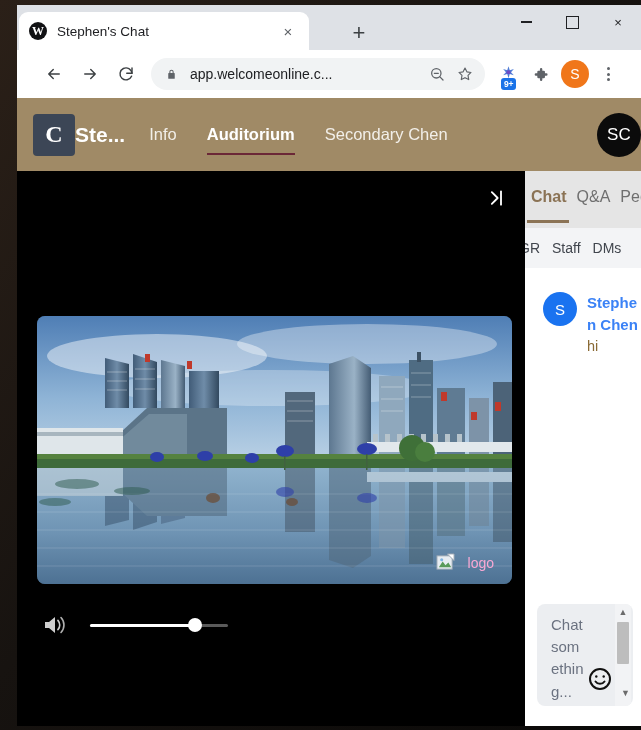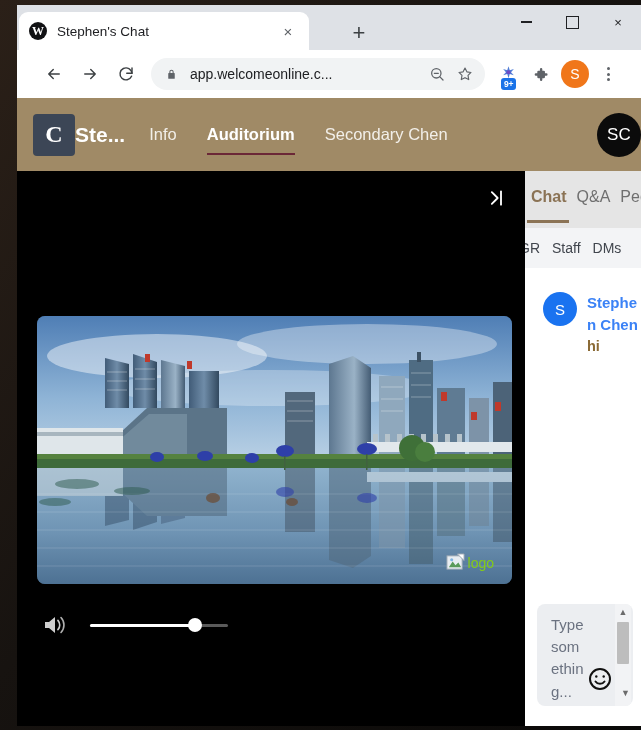--- a/index.html
+++ b/index.html
@@ -246,22 +246,23 @@
     right:18px; bottom:12px;
     display:flex; align-items:center;
     gap:3px;
   }
   .logo-ph .brokenimg {
     width:19px; height:19px;
     position:relative;
   }
   .logo-ph .brokenimg svg { width:19px; height:19px; }
   .logo-ph span {
-    font-size:14px; color:#84cc16;
+    font-size:14px; color:#f9a8d4;
     font-family:"Liberation Sans", sans-serif;
+    padding-left:29px;
   }
 
   .volume-row {
     position:absolute;
     left:25px; bottom:90px;
     display:flex; align-items:center;
     gap:22px;
   }
   .vol-icon { width:26px; height:22px; color:#cfcfcf; }
   .vol-icon svg { width:26px; height:22px; }
@@ -357,21 +358,20 @@
   .msg-author {
     font-size:15px; font-weight:bold;
     color:#3b82f6;
     line-height:1.45;
     word-break:break-word;
   }
   .msg-text {
     font-size:14.5px;
     color:#8a6a35;
     margin-top:2px;
-    font-weight:bold;
   }
 
   .composer-wrap {
     flex:0 0 auto;
     background:#fff;
     padding:8px 8px 20px 12px;
     position:relative;
   }
   .composer {
     position:relative;
@@ -715,21 +715,21 @@
           <div class="msg-avatar">S</div>
           <div class="msg-body">
             <div class="msg-author">Stephen Chen</div>
             <div class="msg-text">hi</div>
           </div>
         </div>
       </div>
 
       <div class="composer-wrap">
         <div class="composer">
-          <div class="composer-text">Type something...</div>
+          <div class="composer-text">Chat something...</div>
           <div class="composer-scroll">
             <div class="sb-arrow">▲</div>
             <div class="sb-thumb"></div>
           </div>
           <div class="emoji-btn">
             <svg viewBox="0 0 26 26" fill="none" stroke="currentColor" stroke-width="2">
               <circle cx="13" cy="13" r="10"></circle>
               <circle cx="9.3" cy="10.5" r="1.2" fill="currentColor" stroke="none"></circle>
               <circle cx="16.7" cy="10.5" r="1.2" fill="currentColor" stroke="none"></circle>
               <path d="M8.5 15.5a5.5 5.5 0 009 0" stroke-linecap="round"></path>

